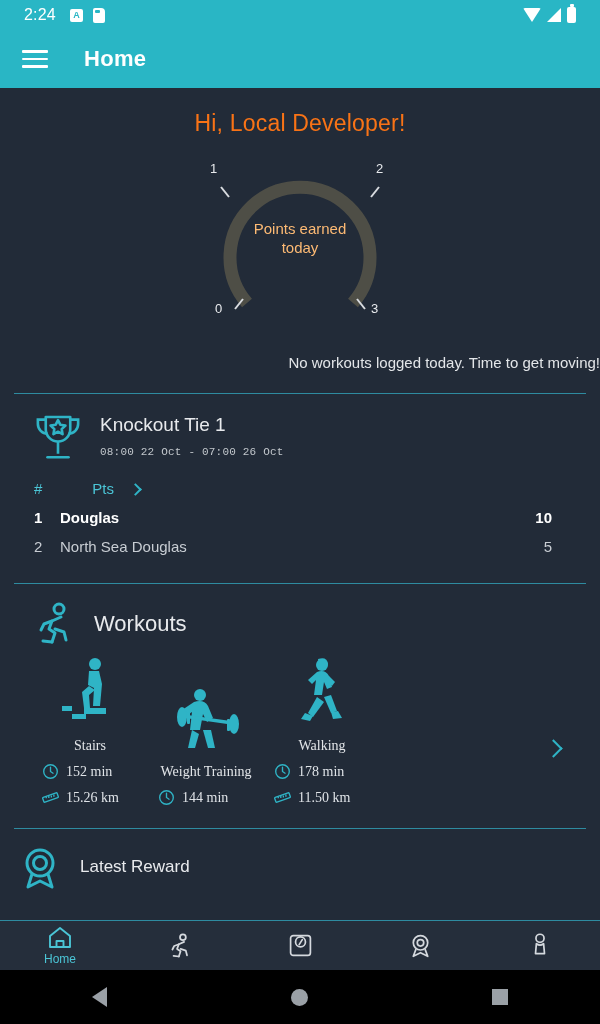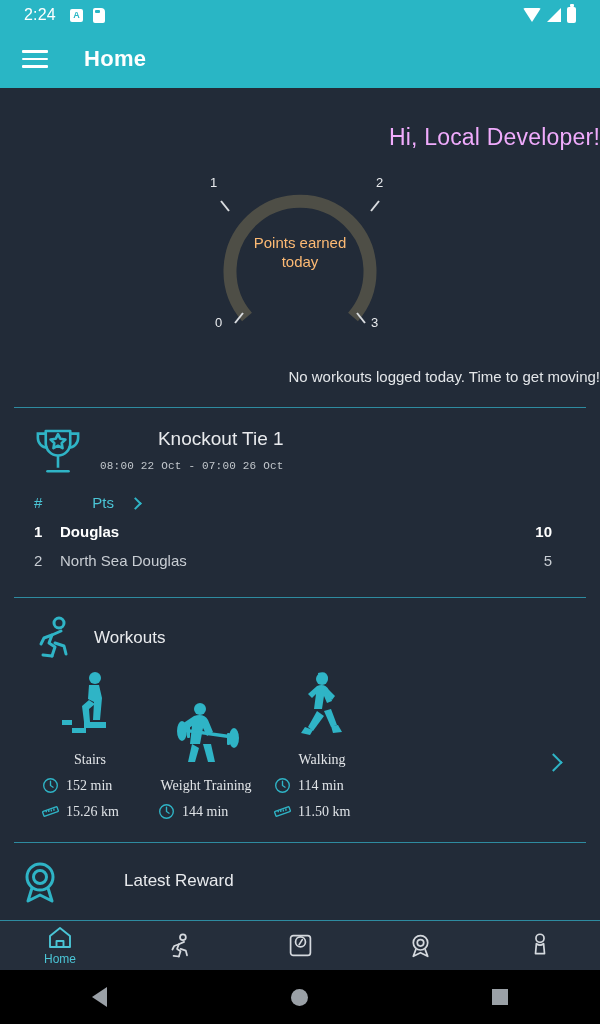--- a/index.html
+++ b/index.html
@@ -89,24 +89,24 @@
 
   
   .content {
     position: absolute;
     top: 88px; left: 0; right: 0; bottom: 104px;
     background: #222b38;
     overflow: hidden;
   }
 
   .greeting {
-    text-align: right;
-    color: #f0abfc;
+    text-align: center;
+    color: #f97316;
     font-size: 23px;
-    padding-top: 36px;
+    padding-top: 22px;
     letter-spacing: .2px;
   }
 
   
   .gauge-wrap {
     position: relative;
     width: 230px; height: 175px;
     margin: 14px auto 0;
   }
   .gauge-wrap svg { position: absolute; inset: 0; }
@@ -139,21 +139,21 @@
     height: 1px;
     background: #2e8ba0;
     margin: 22px 14px 0 14px;
   }
 
   
   .card { padding: 16px 14px 0 14px; }
   .comp-head { display: flex; align-items: flex-start; }
   .trophy-icon { width: 56px; height: 56px; flex: none; margin-left: 16px; }
   .comp-head-text { margin-left: 14px; padding-top: 4px; }
-  .comp-title { color: #e8eaed; font-size: 19px; text-align: right; }
+  .comp-title { color: #e8eaed; font-size: 19px; }
   .comp-dates {
     color: #c2c7cc; font-size: 11px; margin-top: 10px; letter-spacing: .2px; font-family: Liberation Mono, monospace;
   }
 
   .table { margin-top: 8px; padding: 0 8px 0 20px; }
   .trow {
     display: flex; align-items: center;
     height: 29px;
     font-size: 15px;
   }
@@ -169,21 +169,21 @@
     display: inline-block;
     width: 9px; height: 9px;
     border-top: 2px solid #2fb4c6;
     border-right: 2px solid #2fb4c6;
     transform: rotate(45deg);
   }
 
   
   .wk-head { display: flex; align-items: center; padding-left: 16px; }
   .run-icon { width: 48px; height: 48px; flex: none; }
-  .wk-title { color: #e8eaed; font-size: 17px; margin-left: 16px; }
+  .wk-title { color: #e8eaed; font-size: 22px; margin-left: 16px; }
 
   .wk-body { display: flex; align-items: flex-end; padding-left: 18px; margin-top: 6px; font-family: Liberation Serif, serif; }
   .wk-col { width: 116px; flex: none; }
   .wk-figure { height: 76px; display: flex; align-items: flex-end; justify-content: center; }
   .wk-name {
     color: #e3e6e9; font-size: 14px; text-align: center; margin-top: 8px;
   }
   .wk-stat {
     display: flex; align-items: center; gap: 7px;
     color: #dfe3e7; font-size: 14px; margin-top: 9px; padding-left: 10px;
@@ -194,21 +194,21 @@
   }
   .chev-lg {
     display: inline-block;
     width: 13px; height: 13px;
     border-top: 2.4px solid #2fb4c6;
     border-right: 2.4px solid #2fb4c6;
     transform: rotate(45deg);
   }
 
   
-  .rw-head { display: flex; align-items: center; padding-left: 16px; margin-top: 14px; gap: 44px; }
+  .rw-head { display: flex; align-items: center; padding-left: 16px; margin-top: 14px; }
   .rw-icon { width: 48px; height: 48px; flex: none; }
   .rw-title { color: #e8eaed; font-size: 17px; margin-left: 16px; }
 
   
   .bottom-nav {
     position: absolute;
     left: 0; right: 0; bottom: 54px;
     height: 50px;
     background: #252e3b;
     border-top: 1px solid #2e8ba0;
@@ -408,21 +408,21 @@
               <path d="M38 56 l2 7 9 -1 -4 -7 z"></path>
               <path d="M36 20 l6 6 -3 4 -6 -6 z"></path>
             </svg>
           </div>
           <div class="wk-name">Walking</div>
           <div class="wk-stat">
             <svg class="ico" viewBox="0 0 20 20" fill="none" stroke="#2fb4c6" stroke-width="1.6">
               <circle cx="10" cy="10" r="8"></circle>
                 <path d="M10 5 v5 l3 2" stroke-linecap="round"></path>
             </svg>
-            <span>114 min</span>
+            <span>178 min</span>
           </div>
           <div class="wk-stat">
             <svg class="ico" viewBox="0 0 20 20" fill="none" stroke="#2fb4c6" stroke-width="1.6">
               <rect x="1" y="7" width="18" height="6" rx="1" transform="rotate(-20 10 10)"></rect>
               <path d="M5 9 v2 M8 8 v2.5 M11 7.5 v2.5 M14 6.5 v2.5"></path>
             </svg>
             <span>11.50 km</span>
           </div>
         </div>
 

